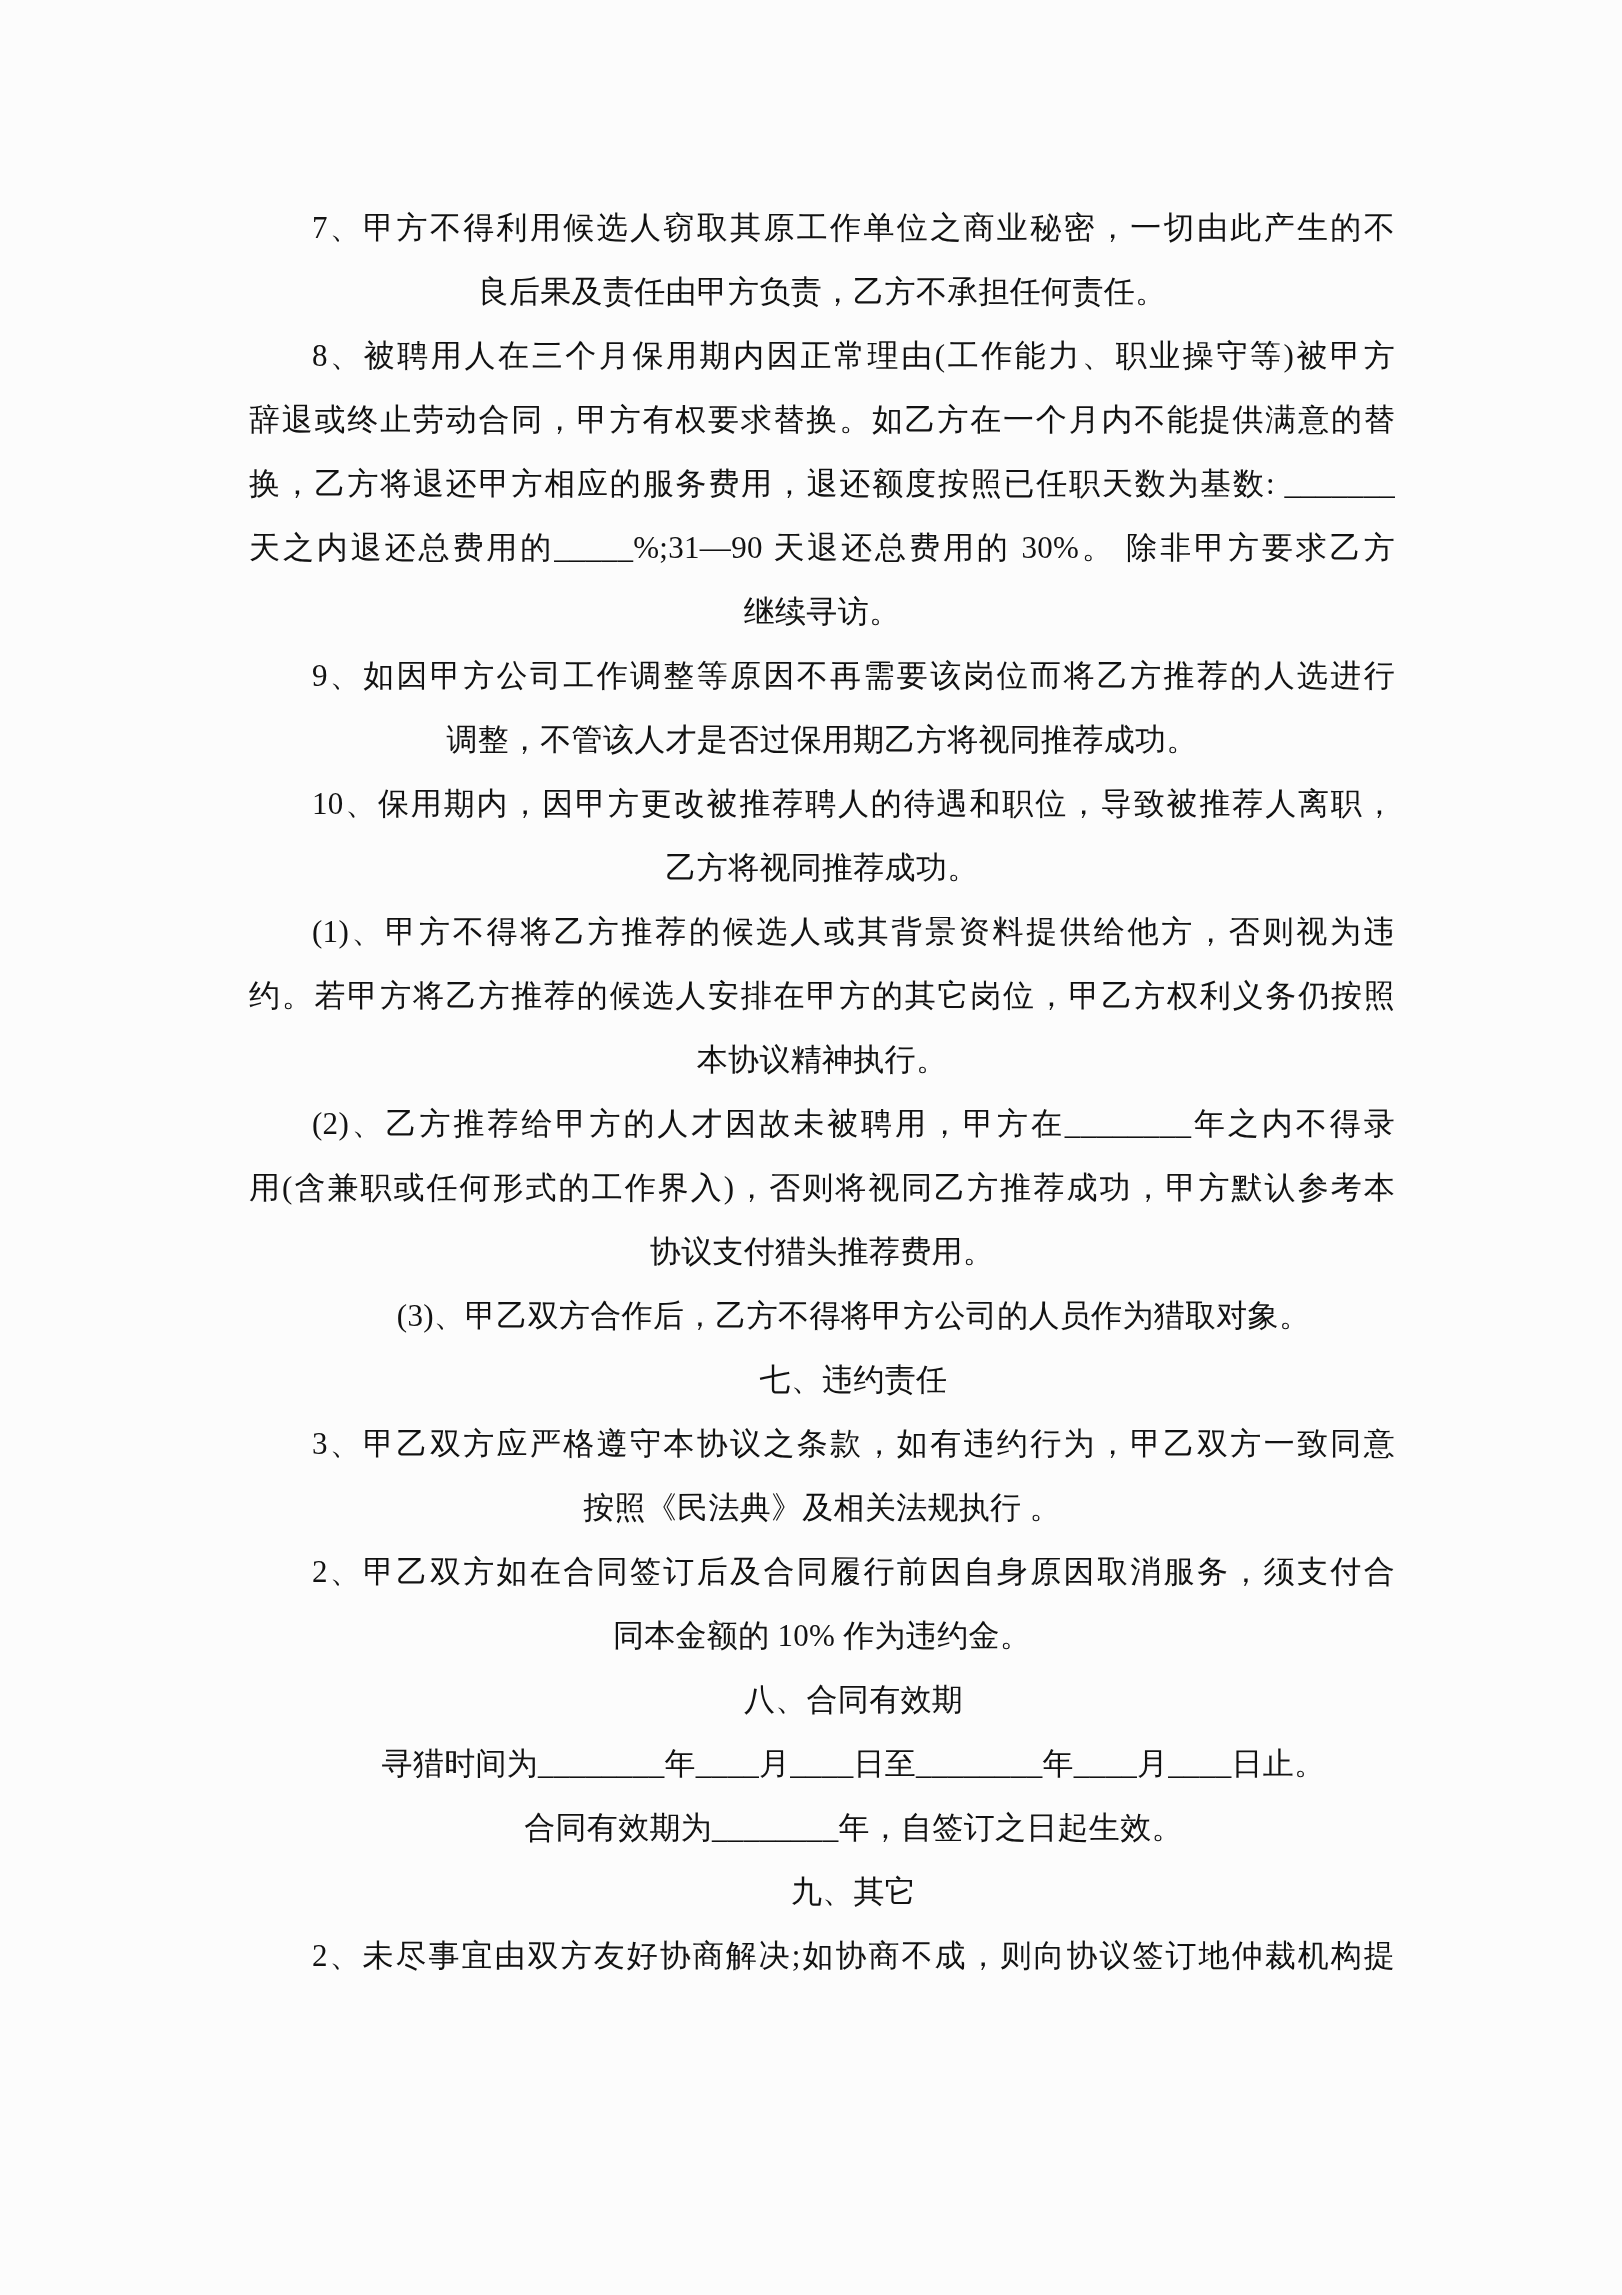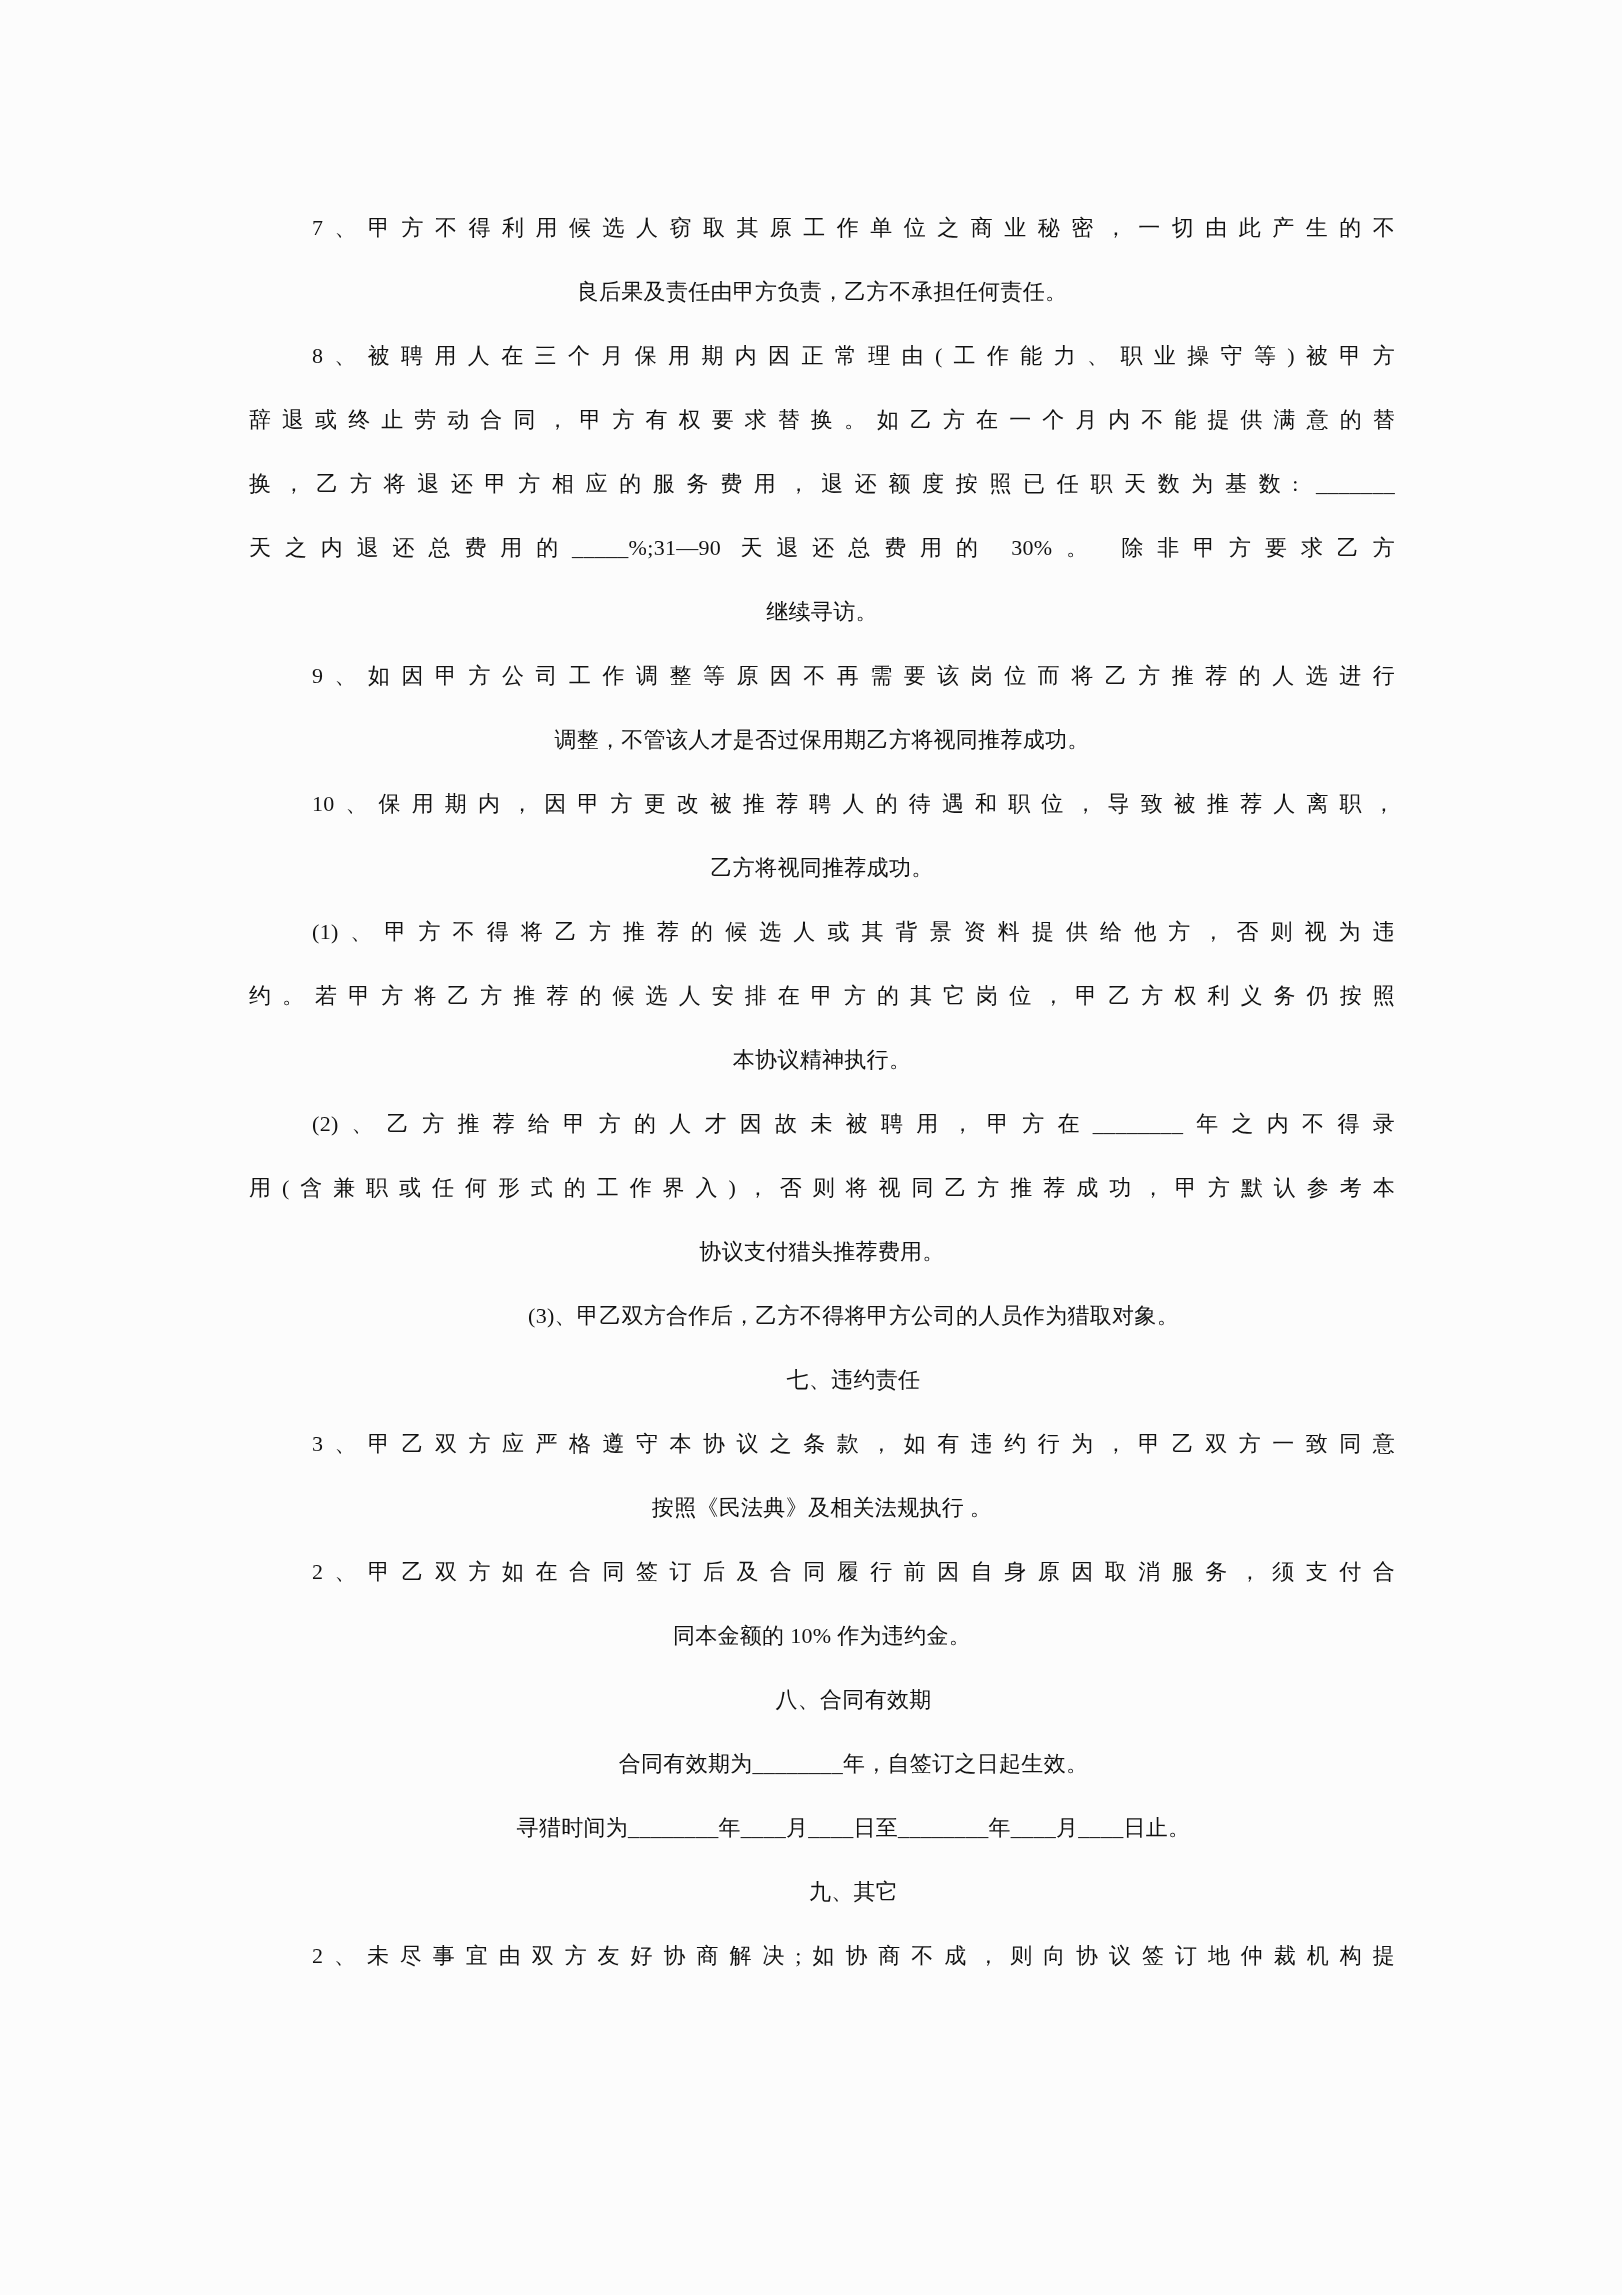--- a/index.html
+++ b/index.html
@@ -20,21 +20,21 @@
     width: 1623px;
     height: 2295px;
     background: #fcfcfc;
   }
   .text-block {
     position: absolute;
     left: 249px;
     top: 196px;
     width: 1146px;
     font-family: "Liberation Serif", "DejaVu Serif", serif;
-    font-size: 22px;
+    font-size: 31px;
     line-height: 64px;
     letter-spacing: 0.3px;
     color: #121212;
   }
   .text-line {
     height: 64px;
     text-align: center;
     white-space: normal;
     overflow: visible;
   }
@@ -69,19 +69,19 @@
       <div class="text-line indent just">(2)、乙方推荐给甲方的人才因故未被聘用，甲方在________年之内不得录</div>
       <div class="text-line just">用(含兼职或任何形式的工作界入)，否则将视同乙方推荐成功，甲方默认参考本</div>
       <div class="text-line">协议支付猎头推荐费用。</div>
       <div class="text-line indent">(3)、甲乙双方合作后，乙方不得将甲方公司的人员作为猎取对象。</div>
       <div class="text-line indent">七、违约责任</div>
       <div class="text-line indent just">3、甲乙双方应严格遵守本协议之条款，如有违约行为，甲乙双方一致同意</div>
       <div class="text-line">按照《民法典》及相关法规执行 。</div>
       <div class="text-line indent just">2、甲乙双方如在合同签订后及合同履行前因自身原因取消服务，须支付合</div>
       <div class="text-line">同本金额的 10% 作为违约金。</div>
       <div class="text-line indent">八、合同有效期</div>
+      <div class="text-line indent">寻猎时间为________年____月____日至________年____月____日止。</div>
       <div class="text-line indent">合同有效期为________年，自签订之日起生效。</div>
-      <div class="text-line indent">寻猎时间为________年____月____日至________年____月____日止。</div>
       <div class="text-line indent">九、其它</div>
       <div class="text-line indent just">2、未尽事宜由双方友好协商解决;如协商不成，则向协议签订地仲裁机构提</div>
     </div>
 </div>
 
 
 </body></html>

